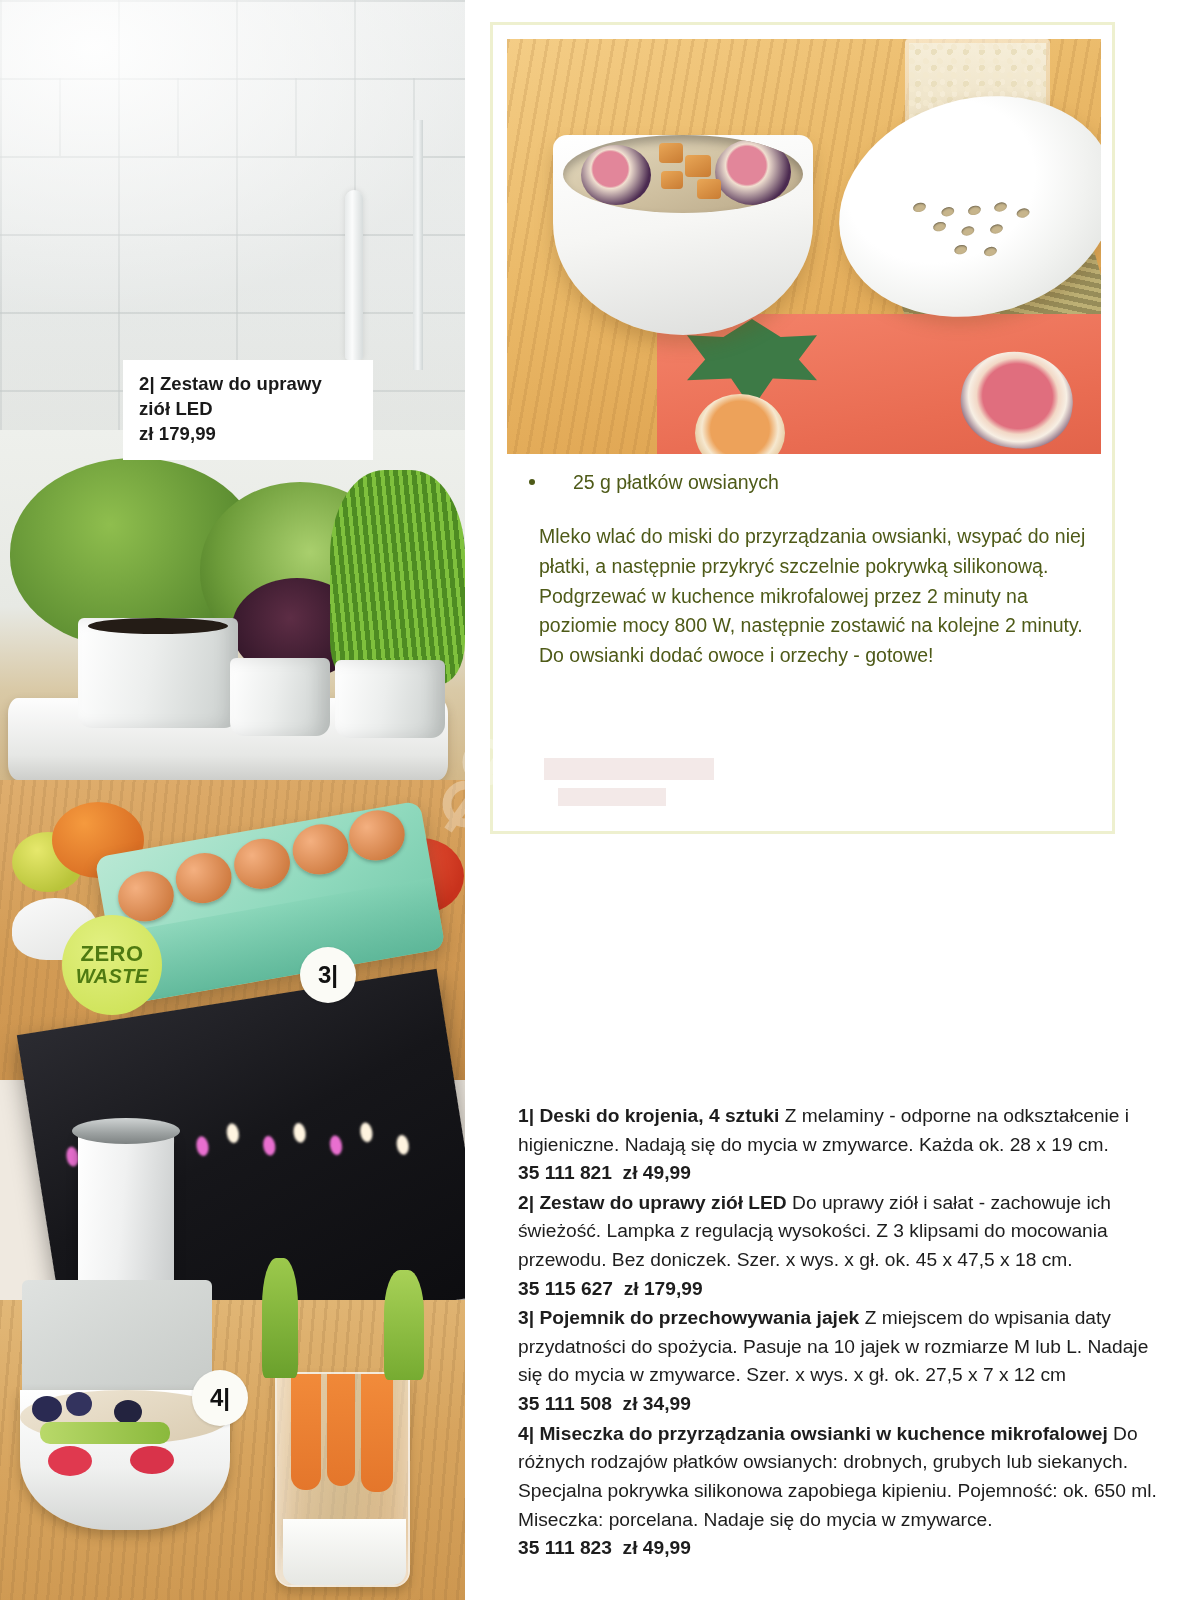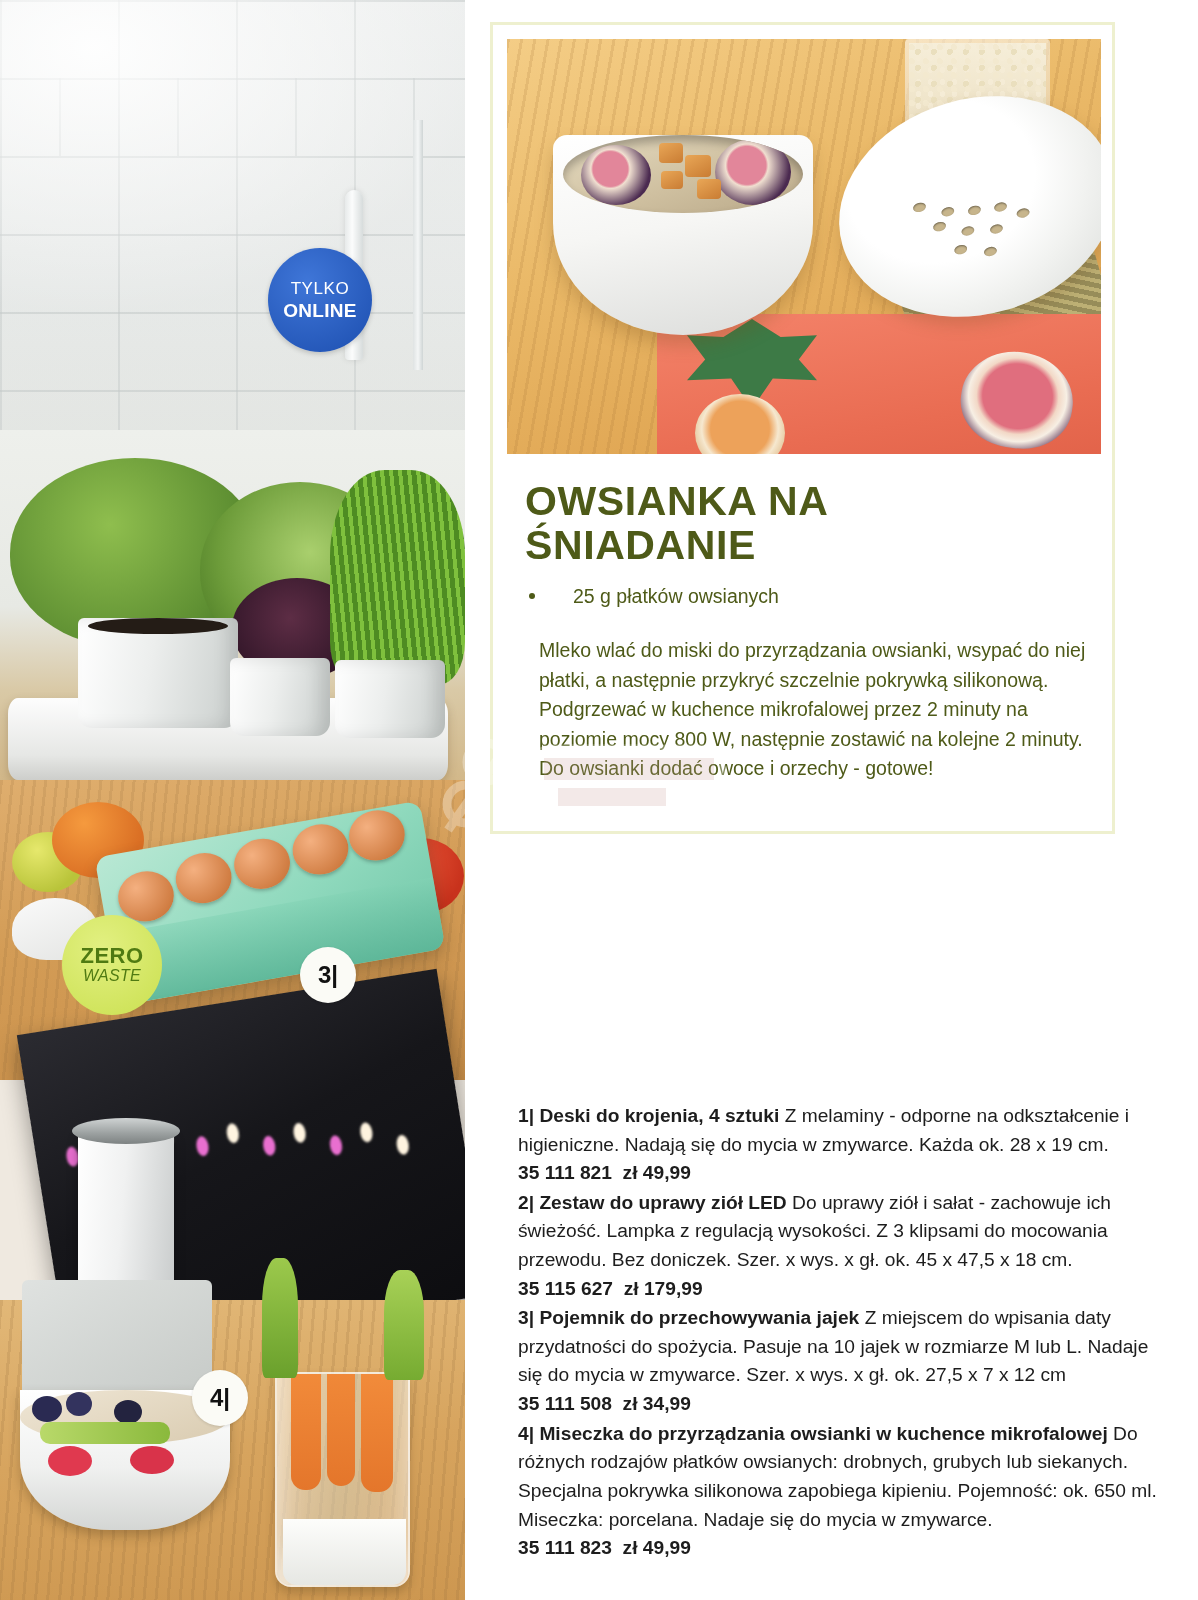--- a/index.html
+++ b/index.html
@@ -175,21 +175,21 @@
 
   .badge-zero{
     position:absolute; left:62px; top:915px;
     width:100px; height:100px; border-radius:50%;
     background:#d9e96a;
     background:radial-gradient(circle at 40% 32%, #e2f081, #cfe35a 80%);
     display:flex; flex-direction:column; align-items:center; justify-content:center;
     color:#4f7a12; z-index:5;
   }
   .badge-zero .z1{ font-size:22px; font-weight:bold; letter-spacing:.5px; line-height:1;}
-  .badge-zero .z2{ font-size:16px; font-weight:normal; font-style:italic; letter-spacing:.3px; line-height:1.15;}
+  .badge-zero .z2{ font-size:20px; font-weight:bold; font-style:italic; letter-spacing:.3px; line-height:1.15;}
 
   .num-marker{
     position:absolute; width:56px; height:56px; border-radius:50%;
     background:#fbfbf6;
     display:flex; align-items:center; justify-content:center;
     font-size:24px; font-weight:bold; color:#111;
     z-index:5;
     box-shadow:0 1px 3px rgba(0,0,0,.12);
   }
   .num-3{ left:300px; top:947px; }
@@ -387,25 +387,26 @@
     </div>
     <div class="glass">
       <div style="position:absolute;left:6px;bottom:0;width:123px;height:66px;background:linear-gradient(180deg,#fdfdfb,#e6e7e3);border-radius:0 0 14px 14px;"></div>
       <div class="carrot" style="left:14px;top:-34px;width:30px;height:150px;"></div>
       <div class="carrot" style="left:50px;top:-48px;width:28px;height:160px;"></div>
       <div class="carrot" style="left:84px;top:-28px;width:32px;height:146px;"></div>
     </div>
     <div style="position:absolute;left:262px;top:1258px;width:36px;height:120px;background:linear-gradient(180deg,#9cc94c,#6aa02c);border-radius:40% 40% 10% 10%;"></div>
     <div style="position:absolute;left:384px;top:1270px;width:40px;height:110px;background:linear-gradient(180deg,#a8d157,#76ab31);border-radius:40% 40% 10% 10%;"></div>
 
-    <div class="badge-online">
-      <span class="l1">TYLKO</span>
-      <span class="l2">ONLINE</span>
-    </div>
-
+
+    <div class="white-label label-led">
+      <div>2| Zestaw do uprawy</div>
+      <div>ziół LED</div>
+      <div>zł 179,99</div>
+    </div>
 
     <div class="badge-zero">
       <span class="z1">ZERO</span>
       <span class="z2">WASTE</span>
     </div>
 
     <div class="num-marker num-3">3|</div>
     <div class="num-marker num-4">4|</div>
   </div>
 
@@ -442,24 +443,20 @@
           <div class="nut" style="left:122px;top:20px;width:26px;height:22px;"></div>
           <div class="nut" style="left:98px;top:36px;width:22px;height:18px;"></div>
           <div class="nut" style="left:134px;top:44px;width:24px;height:20px;"></div>
         </div>
       </div>
 
       <div class="fig-half"></div>
       <div class="fig-half2"></div>
     </div>
 
-    <h1 class="recipe-title">
-      <span>OWSIANKA NA</span><br>
-      <span>ŚNIADANIE</span>
-    </h1>
 
     <ul class="ingredients">
       <li><span class="dot"></span><span>25 g płatków owsianych</span></li>
     </ul>
 
     <p class="recipe-body">Mleko wlać do miski do przyrządzania owsianki, wsypać do niej płatki, a następnie przykryć szczelnie pokrywką silikonową. Podgrzewać w kuchence mikrofalowej przez 2 minuty na poziomie mocy 800 W, następnie zostawić na kolejne 2 minuty. Do owsianki dodać owoce i orzechy - gotowe!</p>
   </div>
 
   <div class="watermark">
     <svg viewBox="0 0 300 120" width="300" height="120" aria-hidden="true">

